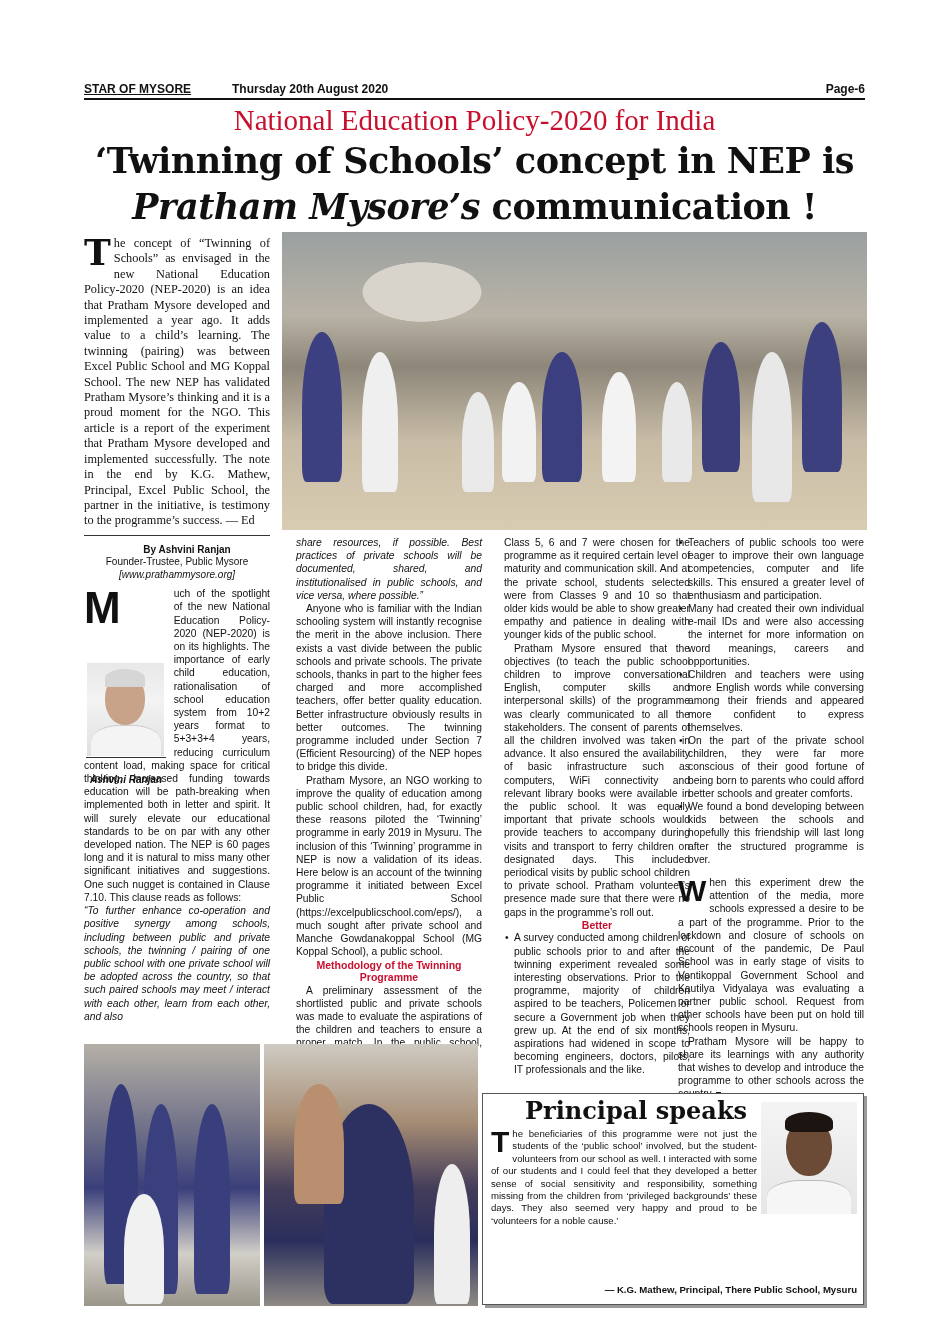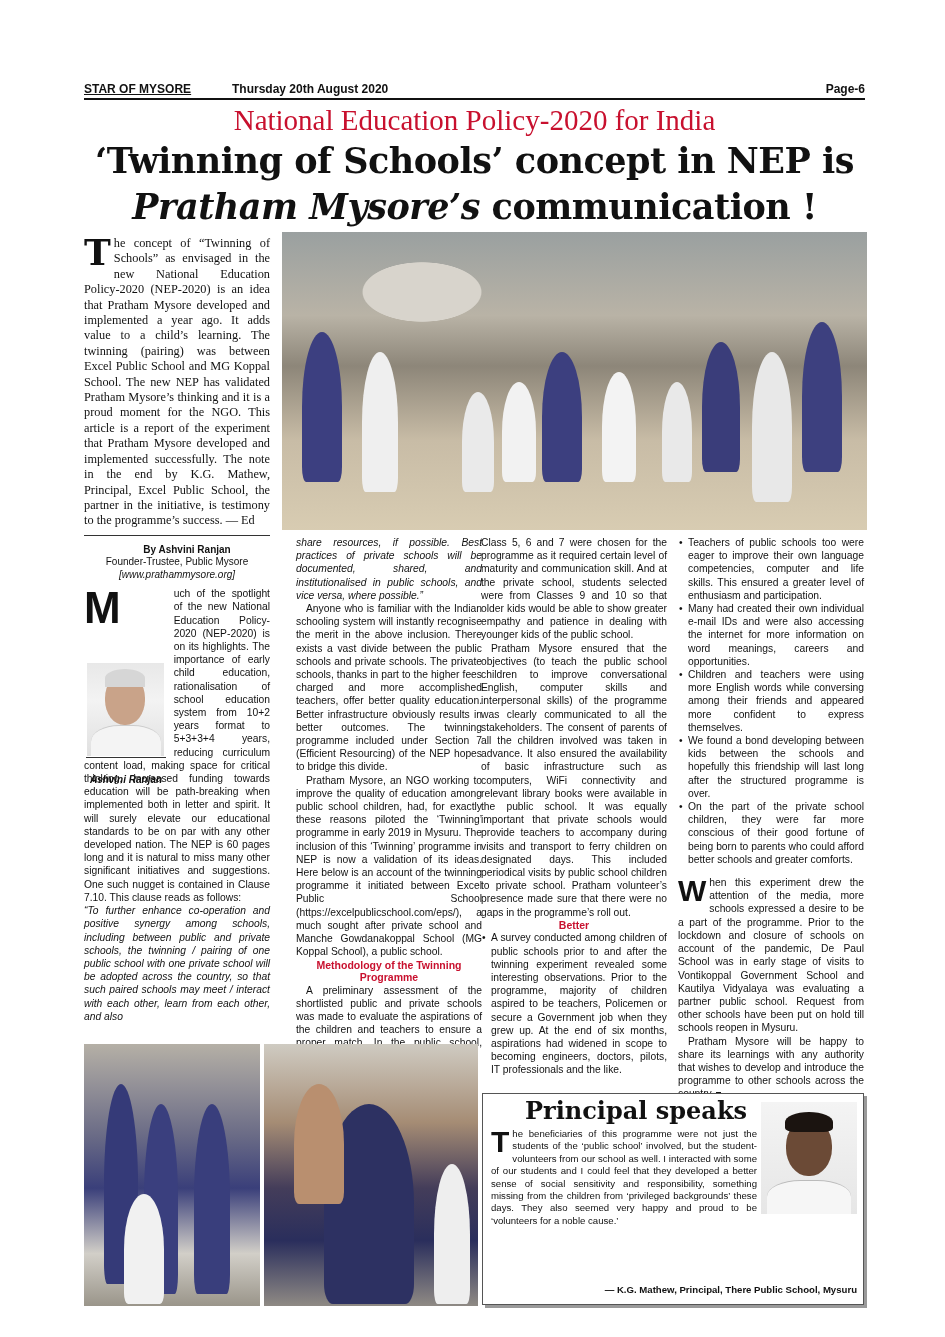--- a/index.html
+++ b/index.html
@@ -102,36 +102,36 @@
 </div>
 
 <div class="col" style="left:296px; top:536px; width:186px;">
   <p style="font-style:italic;">share resources, if possible. Best practices of private schools will be documented, shared, and institutionalised in public schools, and vice versa, where possible.”</p>
   <p style="text-indent:10px;">Anyone who is familiar with the Indian schooling system will instantly recognise the merit in the above inclusion. There exists a vast divide between the public schools and private schools. The private schools, thanks in part to the higher fees charged and more accomplished teachers, offer better quality education. Better infrastructure obviously results in better outcomes. The twinning programme included under Section 7 (Efficient Resourcing) of the NEP hopes to bridge this divide.</p>
   <p style="text-indent:10px;">Pratham Mysore, an NGO working to improve the quality of education among public school children, had, for exactly these reasons piloted the ‘Twinning’ programme in early 2019 in Mysuru. The inclusion of this ‘Twinning’ programme in NEP is now a validation of its ideas. Here below is an account of the twinning programme it initiated between Excel Public School (https://excelpublicschool.com/eps/), a much sought after private school and Manche Gowdanakoppal School (MG Koppal School), a public school.</p>
   <div class="subhead">Methodology of the Twinning Programme</div>
   <p style="text-indent:10px;">A preliminary assessment of the shortlisted public and private schools was made to evaluate the aspirations of the children and teachers to ensure a proper match. In the public school, children of</p>
 </div>
 
-<div class="col" style="left:481px; top:536px; width:186px;">
+<div class="col" style="left:504px; top:536px; width:186px;">
   <p>Class 5, 6 and 7 were chosen for the programme as it required certain level of maturity and communication skill. And at the private school, students selected were from Classes 9 and 10 so that older kids would be able to show greater empathy and patience in dealing with younger kids of the public school.</p>
   <p style="text-indent:10px;">Pratham Mysore ensured that the objectives (to teach the public school children to improve conversational English, computer skills and interpersonal skills) of the programme was clearly communicated to all the stakeholders. The consent of parents of all the children involved was taken in advance. It also ensured the availability of basic infrastructure such as computers, WiFi connectivity and relevant library books were available in the public school. It was equally important that private schools would provide teachers to accompany during visits and transport to ferry children on designated days. This included periodical visits by public school children to private school. Pratham volunteer’s presence made sure that there were no gaps in the programme’s roll out.</p>
   <div class="subhead">Better</div>
   <ul class="bul">
     <li>A survey conducted among children of public schools prior to and after the twinning experiment revealed some interesting observations. Prior to the programme, majority of children aspired to be teachers, Policemen or secure a Government job when they grew up. At the end of six months, aspirations had widened in scope to becoming engineers, doctors, pilots, IT professionals and the like.</li>
   </ul>
 </div>
 
 <div class="col" style="left:678px; top:536px; width:186px;">
   <ul class="bul">
     <li>Teachers of public schools too were eager to improve their own language competencies, computer and life skills. This ensured a greater level of enthusiasm and participation.</li>
     <li>Many had created their own individual e-mail IDs and were also accessing the internet for more information on word meanings, careers and opportunities.</li>
     <li>Children and teachers were using more English words while conversing among their friends and appeared more confident to express themselves.</li>
+    <li>On the part of the private school children, they were far more conscious of their good fortune of being born to parents who could afford better schools and greater comforts.</li>
     <li>We found a bond developing between kids between the schools and hopefully this friendship will last long after the structured programme is over.</li>
-    <li>On the part of the private school children, they were far more conscious of their good fortune of being born to parents who could afford better schools and greater comforts.</li>
   </ul>
   <div style="height:10px;"></div>
   <p><span class="dropcap-sans" style="font-size:30px; line-height:26px;">W</span><span>hen this experiment drew the attention of the media, more schools expressed a desire to be a part of the programme. Prior to the lockdown and closure of schools on account of the pandemic, De Paul School was in early stage of visits to Vontikoppal Government School and Kautilya Vidyalaya was evaluating a partner public school. Request from other schools have been put on hold till schools reopen in Mysuru.</span></p>
   <p style="text-indent:10px;"><span>Pratham Mysore will be happy to share its learnings with any authority that wishes to develop and introduce the programme to other schools across the country.</span><span class="end-mark"></span></p>
 </div>
 
 <div class="photo pic-left">
   <div class="person" style="left:20px;top:40px;width:34px;height:200px;background:#353a78;"></div>
   <div class="person" style="left:60px;top:60px;width:34px;height:190px;background:#3a3f7e;"></div>
   <div class="person" style="left:110px;top:60px;width:36px;height:190px;background:#393e7c;"></div>

